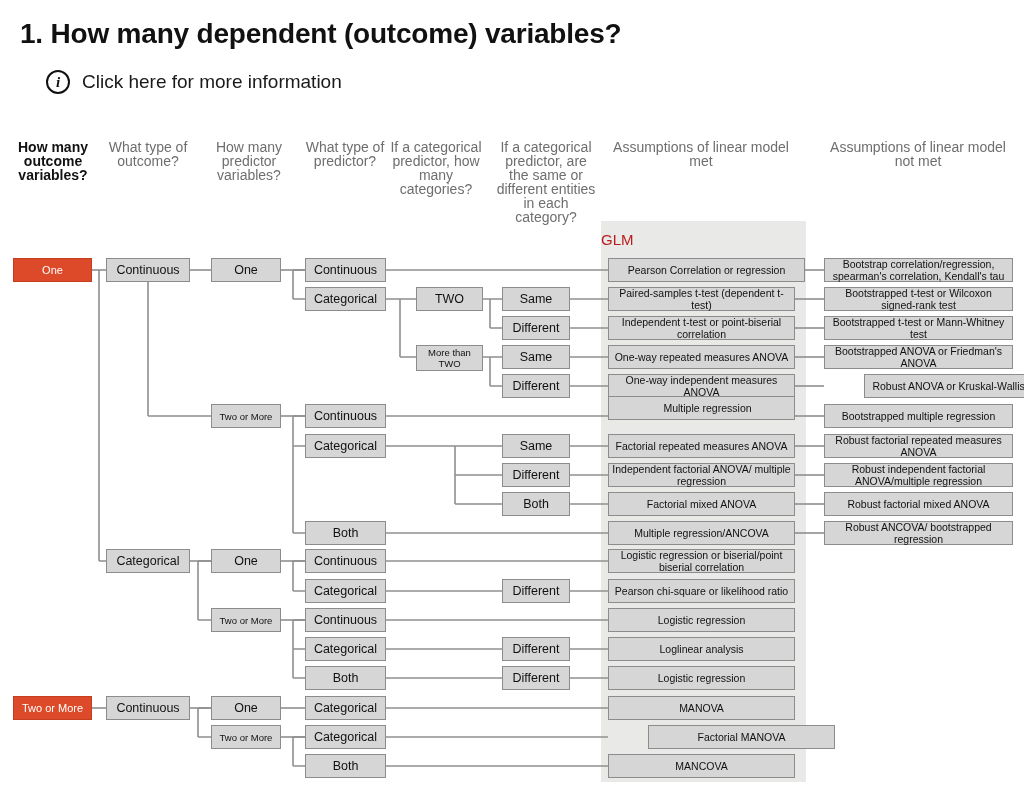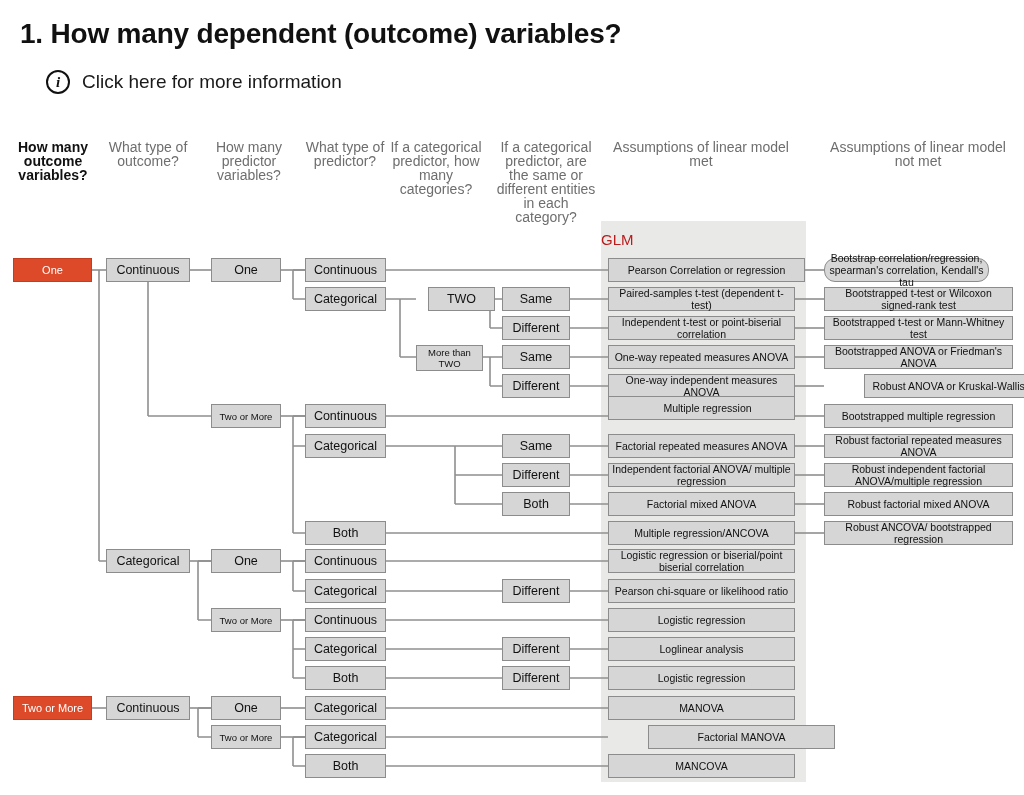--- a/index.html
+++ b/index.html
@@ -157,21 +157,21 @@
       <div class="node" style="left: 305px; top: 434px; width: 81px; height: 24px;">Categorical</div>
       <div class="node" style="left: 305px; top: 521px; width: 81px; height: 24px;">Both</div>
       <div class="node" style="left: 305px; top: 549px; width: 81px; height: 24px;">Continuous</div>
       <div class="node" style="left: 305px; top: 579px; width: 81px; height: 24px;">Categorical</div>
       <div class="node" style="left: 305px; top: 608px; width: 81px; height: 24px;">Continuous</div>
       <div class="node" style="left: 305px; top: 637px; width: 81px; height: 24px;">Categorical</div>
       <div class="node" style="left: 305px; top: 666px; width: 81px; height: 24px;">Both</div>
       <div class="node" style="left: 305px; top: 696px; width: 81px; height: 24px;">Categorical</div>
       <div class="node" style="left: 305px; top: 725px; width: 81px; height: 24px;">Categorical</div>
       <div class="node" style="left: 305px; top: 754px; width: 81px; height: 24px;">Both</div>
-      <div class="node" style="left: 428px; top: 287px; width: 67px; height: 24px; text-align: right;">TWO</div>
+      <div class="node" style="left: 416px; top: 287px; width: 67px; height: 24px; text-align: right;">TWO</div>
       <div class="node small" style="left: 416px; top: 345px; width: 67px; height: 26px;">More than TWO</div>
       <div class="node" style="left: 502px; top: 287px; width: 68px; height: 24px;">Same</div>
       <div class="node" style="left: 502px; top: 316px; width: 68px; height: 24px;">Different</div>
       <div class="node" style="left: 502px; top: 345px; width: 68px; height: 24px;">Same</div>
       <div class="node" style="left: 502px; top: 374px; width: 68px; height: 24px;">Different</div>
       <div class="node" style="left: 502px; top: 434px; width: 68px; height: 24px;">Same</div>
       <div class="node" style="left: 502px; top: 463px; width: 68px; height: 24px;">Different</div>
       <div class="node" style="left: 502px; top: 492px; width: 68px; height: 24px;">Both</div>
       <div class="node" style="left: 502px; top: 579px; width: 68px; height: 24px;">Different</div>
       <div class="node" style="left: 502px; top: 637px; width: 68px; height: 24px;">Different</div>
@@ -187,21 +187,21 @@
       <div class="node res" style="left: 608px; top: 492px; width: 187px; height: 24px;">Factorial mixed ANOVA</div>
       <div class="node res" style="left: 608px; top: 521px; width: 187px; height: 24px;">Multiple regression/ANCOVA</div>
       <div class="node res" style="left: 608px; top: 549px; width: 187px; height: 24px;">Logistic regression or biserial/point biserial correlation</div>
       <div class="node res" style="left: 608px; top: 579px; width: 187px; height: 24px;">Pearson chi-square or likelihood ratio</div>
       <div class="node res" style="left: 608px; top: 608px; width: 187px; height: 24px;">Logistic regression</div>
       <div class="node res" style="left: 608px; top: 637px; width: 187px; height: 24px;">Loglinear analysis</div>
       <div class="node res" style="left: 608px; top: 666px; width: 187px; height: 24px;">Logistic regression</div>
       <div class="node res" style="left: 608px; top: 696px; width: 187px; height: 24px;">MANOVA</div>
       <div class="node res" style="left: 608px; top: 725px; width: 187px; height: 24px; margin-left: 40px;">Factorial MANOVA</div>
       <div class="node res" style="left: 608px; top: 754px; width: 187px; height: 24px;">MANCOVA</div>
-      <div class="node alt" style="left: 824px; top: 258px; width: 165px; height: 24px; border-radius: 11px;">Bootstrap correlation/regression, spearman's correlation, Kendall's tau</div>
+      <div class="node alt" style="left: 824px; top: 258px; width: 189px; height: 24px;">Bootstrap correlation/regression, spearman's correlation, Kendall's tau</div>
       <div class="node alt" style="left: 824px; top: 287px; width: 189px; height: 24px;">Bootstrapped t-test or Wilcoxon signed-rank test</div>
       <div class="node alt" style="left: 824px; top: 316px; width: 189px; height: 24px;">Bootstrapped t-test or Mann-Whitney test</div>
       <div class="node alt" style="left: 824px; top: 345px; width: 189px; height: 24px;">Bootstrapped ANOVA or Friedman's ANOVA</div>
       <div class="node alt" style="left: 864px; top: 374px; width: 189px; height: 24px;">Robust ANOVA or Kruskal-Wallis test</div>
       <div class="node alt" style="left: 824px; top: 404px; width: 189px; height: 24px;">Bootstrapped multiple regression</div>
       <div class="node alt" style="left: 824px; top: 434px; width: 189px; height: 24px;">Robust factorial repeated measures ANOVA</div>
       <div class="node alt" style="left: 824px; top: 463px; width: 189px; height: 24px;">Robust independent factorial ANOVA/multiple regression</div>
       <div class="node alt" style="left: 824px; top: 492px; width: 189px; height: 24px;">Robust factorial mixed ANOVA</div>
       <div class="node alt" style="left: 824px; top: 521px; width: 189px; height: 24px;">Robust ANCOVA/ bootstrapped regression</div>
     </div>

